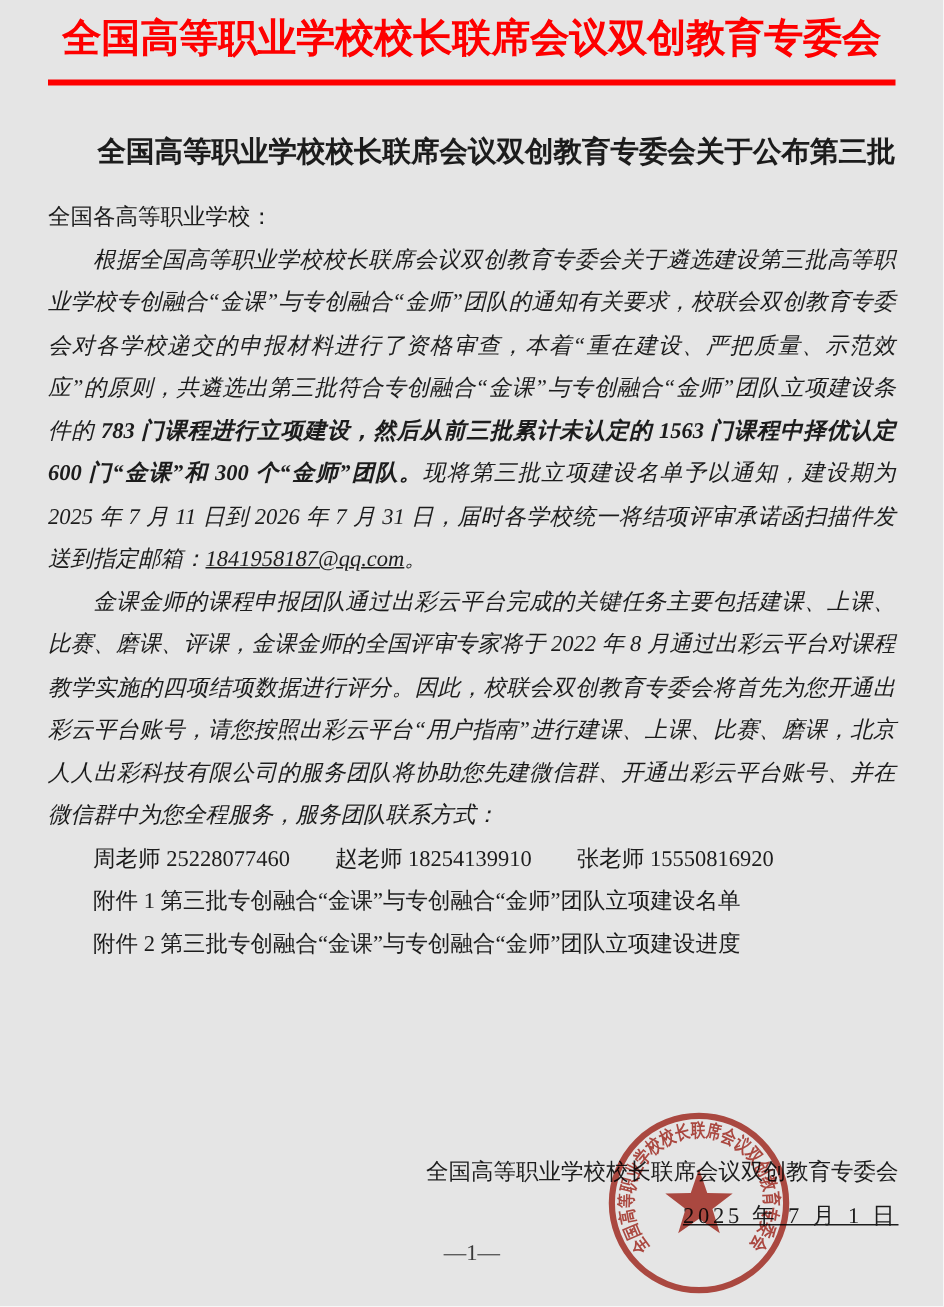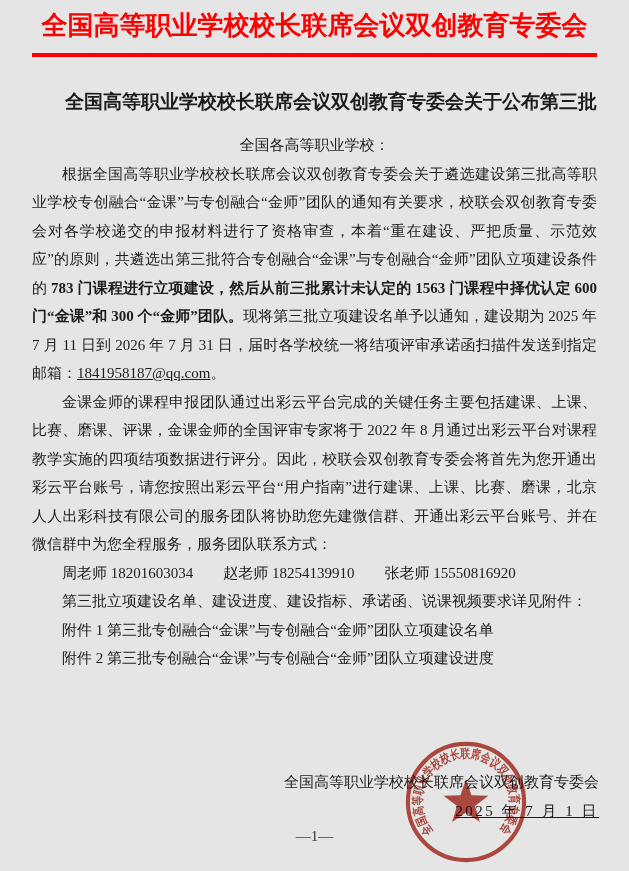--- a/index.html
+++ b/index.html
@@ -29,22 +29,22 @@
     font-weight:700;
     line-height:42px;
   }
   .body-text{margin-top:8px;}
   .body-text p{
     margin:0;
     font-size:15px;
     line-height:28.5px;
     text-align:justify;
   }
-  p.salutation{text-indent:0;text-align:center;}
-  p.para{text-indent:2em;}
+  p.salutation{text-indent:0;text-align:left;}
+  p.para{text-indent:2em;font-style:italic;}
   p.list-line{text-indent:2em;text-align:left;}
   .bold{font-weight:700;}
   .email{color:#1c1c1c;text-decoration:underline;cursor:pointer;}
   .signature{
     position:absolute;
     top:768px;right:30px;
     text-align:right;
     font-size:15px;
     line-height:29px;
   }
@@ -85,23 +85,22 @@
       <div>全国高等职业学校校长联席会议双创教育专委会关于公布第三批</div>
     </div>
 
     <div class="body-text">
       <p class="salutation">全国各高等职业学校：</p>
 
       <p class="para"><span>根据全国高等职业学校校长联席会议双创教育专委会关于遴选建设第三批高等职业学校专创融合“金课”与专创融合“金师”团队的通知有关要求，校联会双创教育专委会对各学校递交的申报材料进行了资格审查，本着“重在建设、严把质量、示范效应”的原则，共遴选出第三批符合专创融合“金课”与专创融合“金师”团队立项建设条件的 </span><span class="bold">783 门课程进行立项建设，然后从前三批累计未认定的 1563 门课程中择优认定 600 门“金课”和 300 个“金师”团队。</span><span>现将第三批立项建设名单予以通知，建设期为 2025 年 7 月 11 日到 2026 年 7 月 31 日，届时各学校统一将结项评审承诺函扫描件发送到指定邮箱：</span><span class="email">1841958187@qq.com</span><span>。</span></p>
 
       <p class="para">金课金师的课程申报团队通过出彩云平台完成的关键任务主要包括建课、上课、比赛、磨课、评课，金课金师的全国评审专家将于 2022 年 8 月通过出彩云平台对课程教学实施的四项结项数据进行评分。因此，校联会双创教育专委会将首先为您开通出彩云平台账号，请您按照出彩云平台“用户指南”进行建课、上课、比赛、磨课，北京人人出彩科技有限公司的服务团队将协助您先建微信群、开通出彩云平台账号、并在微信群中为您全程服务，服务团队联系方式：</p>
 
-      <p class="list-line">周老师 18201603034　　赵老师 18254139910　　张老师 15550816920</p>
+      <p class="list-line">周老师 25228077460　　赵老师 18254139910　　张老师 15550816920</p>
 
-      <p class="list-line">第三批立项建设名单、建设进度、建设指标、承诺函、说课视频要求详见附件：</p>
 
       <p class="list-line">附件 1 第三批专创融合“金课”与专创融合“金师”团队立项建设名单</p>
       <p class="list-line">附件 2 第三批专创融合“金课”与专创融合“金师”团队立项建设进度</p>
     </div>
 
   </div>
 
   <div class="signature">
     <div>全国高等职业学校校长联席会议双创教育专委会</div>
     <div class="date">2025 年 7 月 1 日</div>

